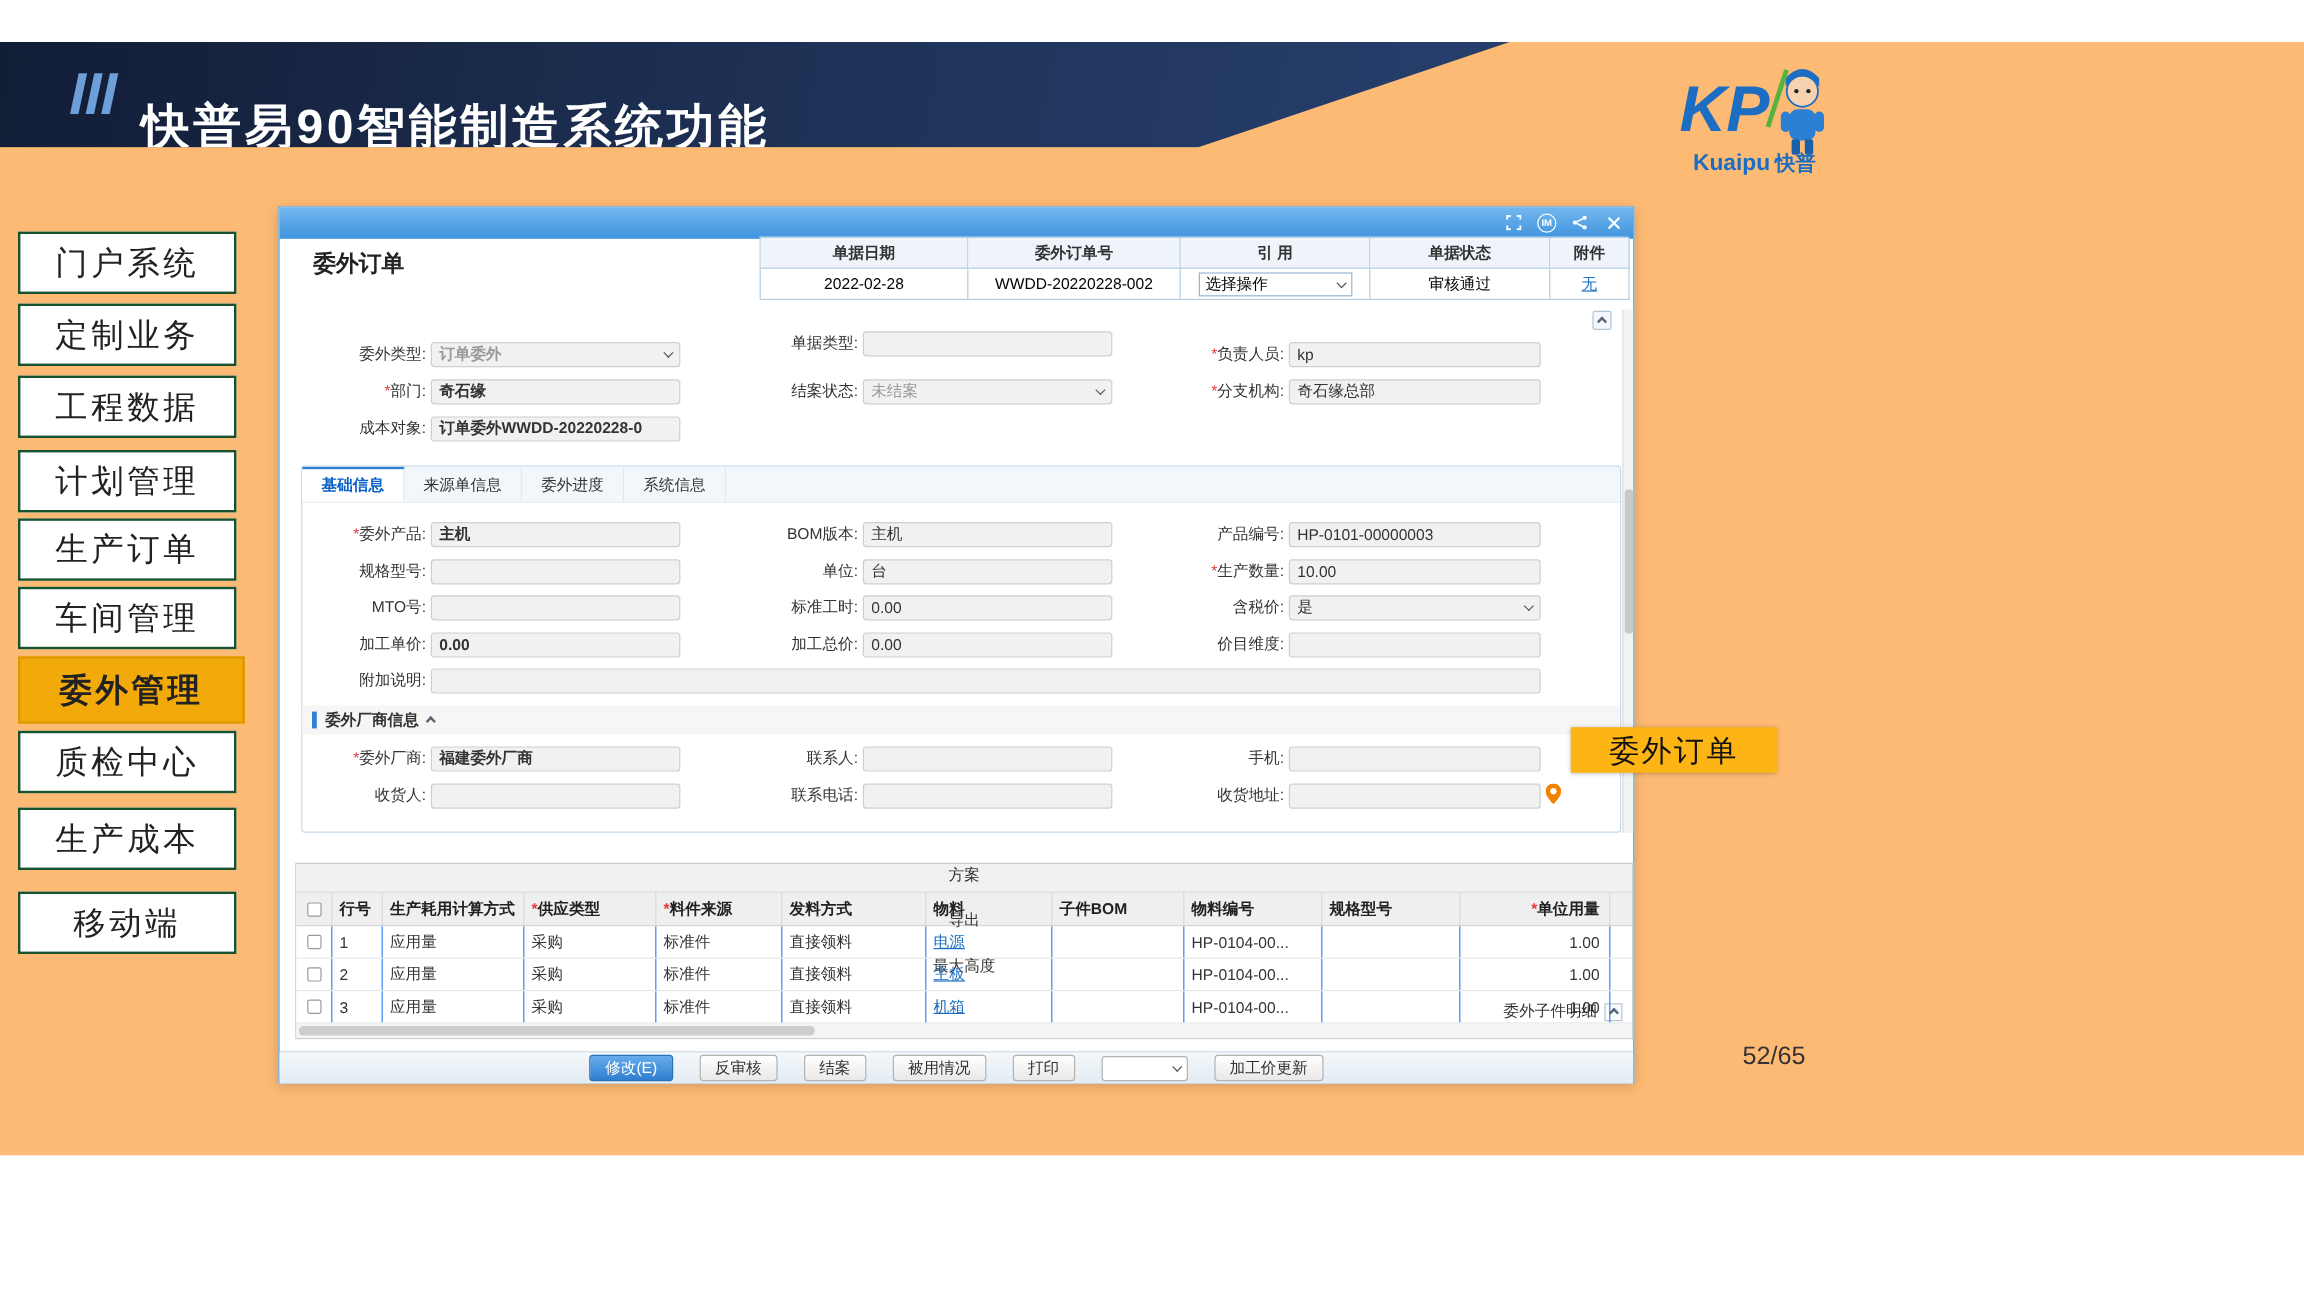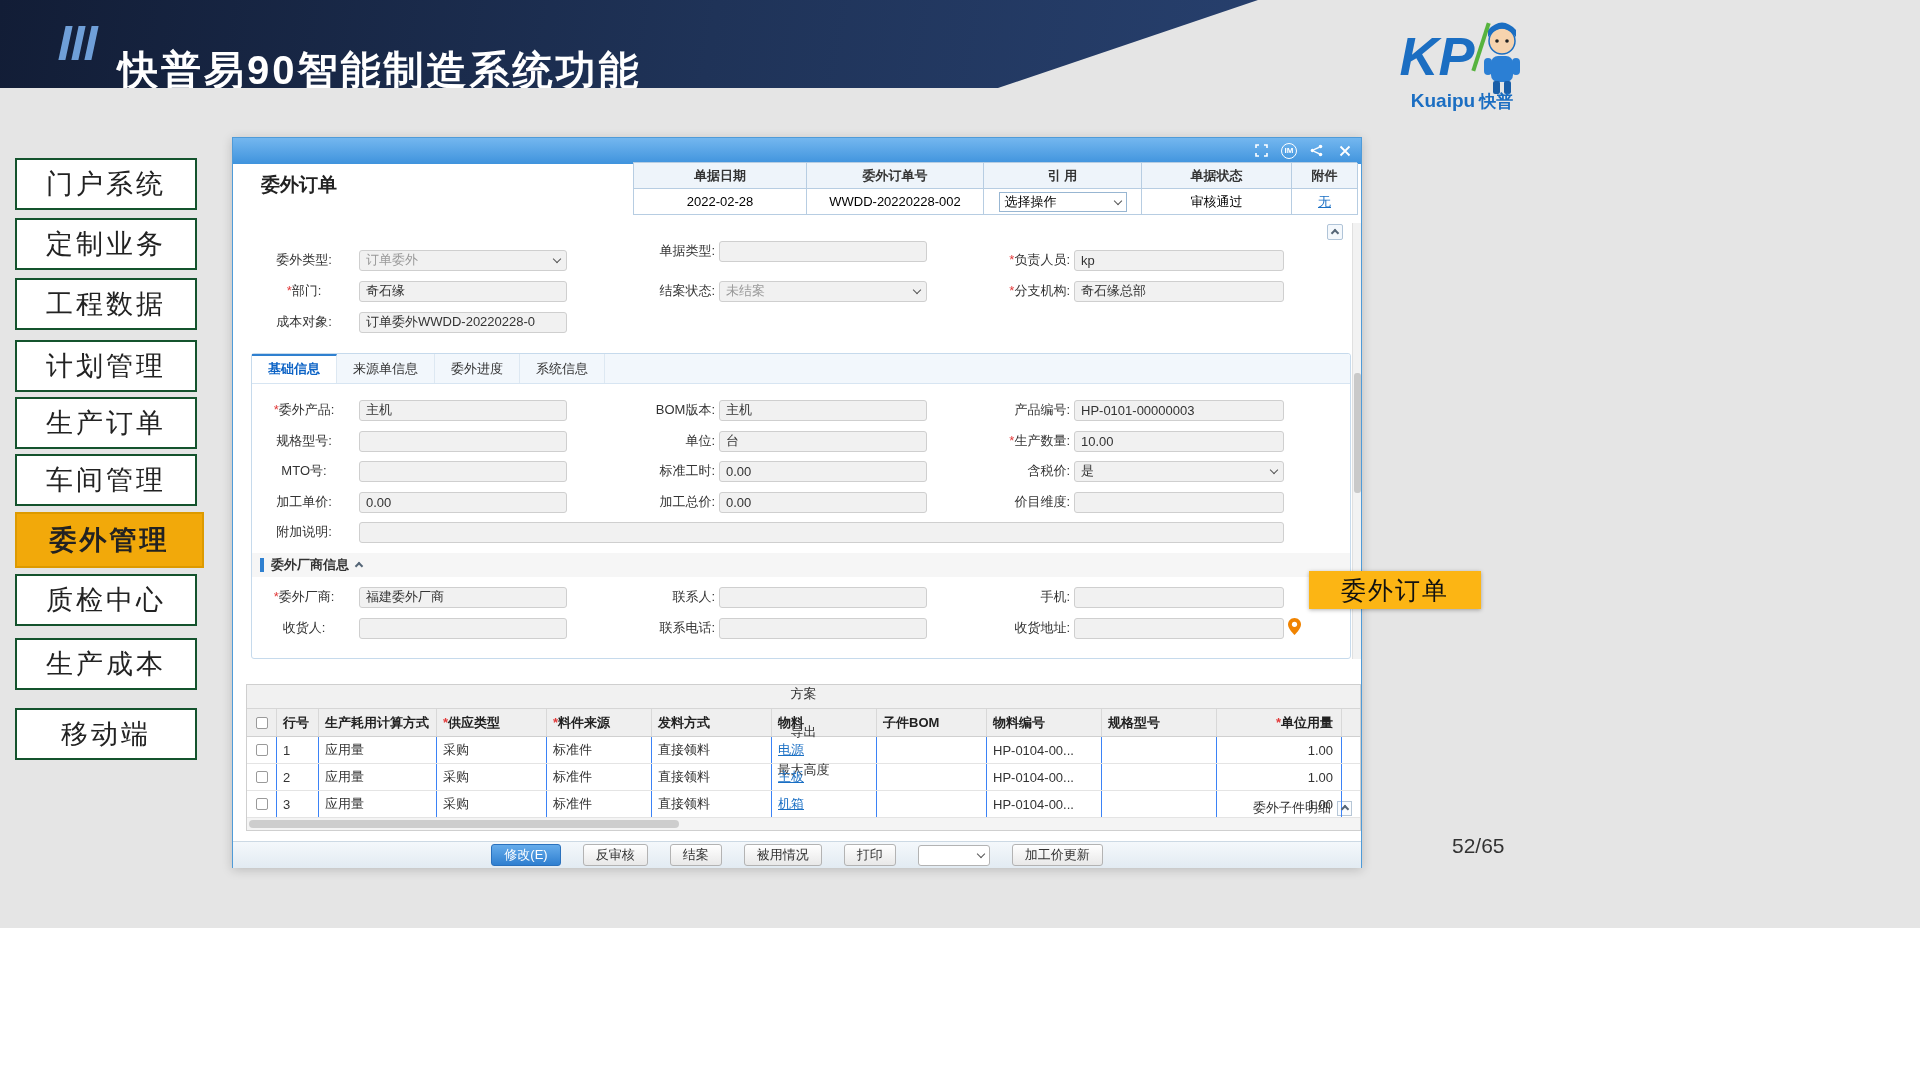--- a/index.html
+++ b/index.html
@@ -1,17 +1,17 @@
 <!DOCTYPE html>
 <html><head>
 <meta charset="utf-8">
 <style>
   html,body{margin:0;padding:0;background:#fff;}
-  .stage{position:relative;width:1920px;height:928px;background:#e5e5e5;overflow:hidden;
-         font-family:"Liberation Sans","DejaVu Sans",sans-serif;}
+  .stage{position:relative;width:1920px;height:928px;background:#fdba74;overflow:hidden;
+         font-family:"Liberation Sans","DejaVu Sans",sans-serif;margin-top:35px;}
   .stage *{box-sizing:border-box;}
 
   
   .topbar{position:absolute;left:0;top:0;width:1290px;height:88px;
           background:linear-gradient(100deg,#121d36,#1f3358 55%,#27406e);
           clip-path:polygon(0 0,1258px 0,998px 100%,0 100%);}
   .hbars{position:absolute;left:62px;top:26px;display:flex;gap:6px;}
   .hbars i{display:block;width:7px;height:34px;background:#6f9fd8;transform:skewX(-12deg);}
   .htitle{position:absolute;left:118px;top:16px;font-size:40px;color:#fff;font-weight:bold;letter-spacing:3px;}
 
@@ -57,21 +57,21 @@
   .collapse-btn{position:absolute;width:16px;height:16px;border:1px solid #b0c4d8;background:#f4f8fc;
                 border-radius:2px;display:flex;align-items:center;justify-content:center;cursor:pointer;}
   .chev-up{width:6px;height:6px;border-left:2px solid #567;border-top:2px solid #567;
            transform:rotate(45deg);margin-top:2px;flex:none;}
   .chev-dn{width:6px;height:6px;border-right:1.6px solid #555;border-bottom:1.6px solid #555;
            transform:rotate(45deg);margin-top:-2px;flex:none;}
 
   
   .fld{position:absolute;height:22px;display:flex;align-items:center;}
   .fld .lb{text-align:right;padding-right:4px;color:#333;white-space:nowrap;flex:none;}
-  .col1{left:20px;}  .col1 .lb{width:106px;text-align:center;} .col1 .inp{width:208px;}
+  .col1{left:20px;}  .col1 .lb{width:106px;} .col1 .inp{width:208px;font-weight:bold;}
   .col2{left:390px;} .col2 .lb{width:96px;}  .col2 .inp{width:208px;}
   .col3{left:735px;} .col3 .lb{width:106px;} .col3 .inp{width:210px;}
   .inp{height:21px;background:#f1f1f1;border:1px solid #cfcfcf;border-radius:3px;display:flex;
        align-items:center;padding:0 6px;color:#333;overflow:hidden;white-space:nowrap;cursor:text;flex:none;}
   .inp .val{overflow:hidden;white-space:nowrap;}
   .inp.muted .val{color:#999;}
   .dd{cursor:pointer;}
   .dd .chev-dn{margin-left:auto;}
   .inp.wide{width:925px !important;}
   .req{color:#e23a3a;}

